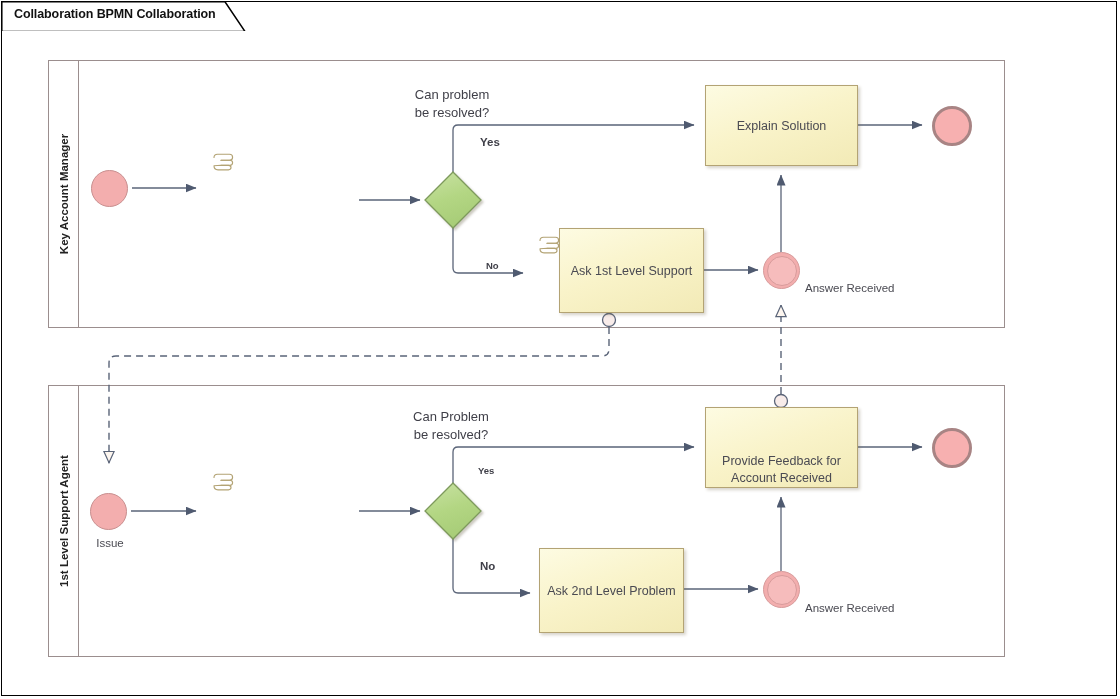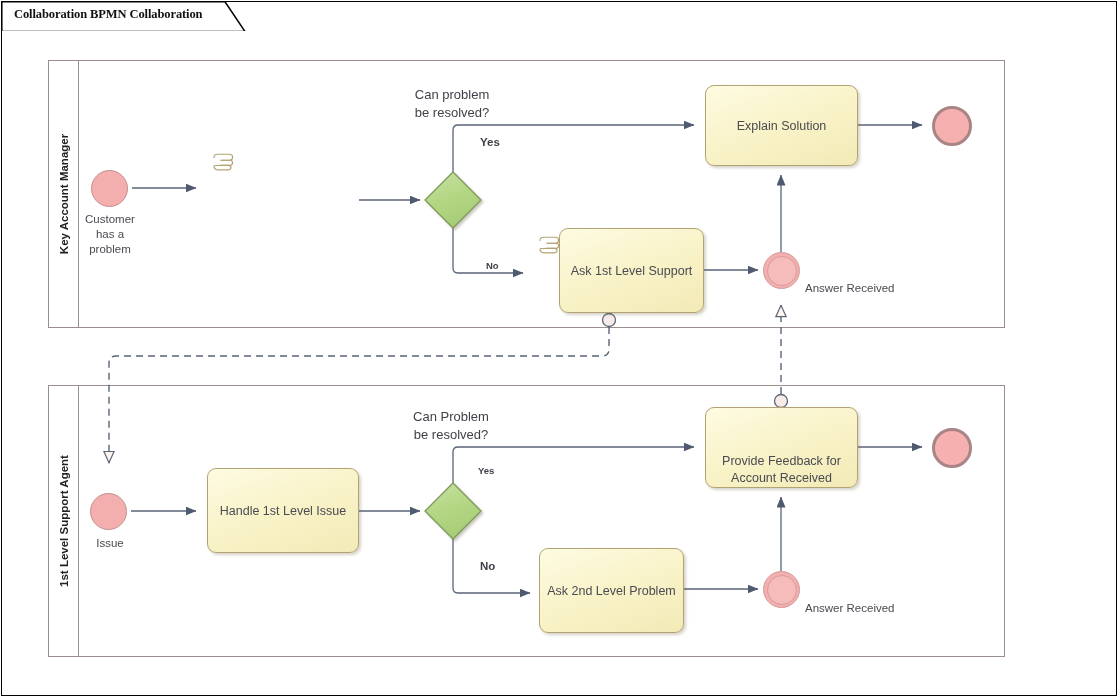--- a/index.html
+++ b/index.html
@@ -4,32 +4,32 @@
 <style>
   html,body{margin:0;padding:0;background:#ffffff;}
   body{font-family:"Liberation Sans", sans-serif;}
   #canvas{position:relative;width:1120px;height:699px;background:#ffffff;overflow:hidden;}
 
   
   .frame{position:absolute;left:1px;top:1px;width:1116px;height:695px;border:1.5px solid #000;box-sizing:border-box;}
   
   .title-tab{position:absolute;left:1px;top:1px;height:30px;box-sizing:border-box;}
   .title-tab .tab-bg{position:absolute;left:0;top:0;width:245px;height:30px;}
-  .title-tab .tab-label{position:absolute;left:13px;top:6px;font-size:12.5px;font-weight:bold;color:#111;white-space:nowrap;letter-spacing:-0.1px;font-family:Liberation Serif, serif;}
+  .title-tab .tab-label{position:absolute;left:13px;top:6px;font-size:12.5px;font-weight:bold;color:#111;white-space:nowrap;letter-spacing:-0.1px;}
 
   
   .pool{position:absolute;box-sizing:border-box;border:1.6px solid #9b8e8e;background:transparent;}
   .lane-header{position:absolute;left:0;top:0;bottom:0;width:30px;box-sizing:border-box;border-right:1.6px solid #9b8e8e;}
   .lane-title{position:absolute;left:50%;top:50%;transform:translate(-50%,-50%) rotate(-90deg);transform-origin:center center;font-size:11.5px;font-weight:bold;color:#222;white-space:nowrap;}
 
   
   svg.layer{position:absolute;left:0;top:0;width:1120px;height:699px;overflow:visible;pointer-events:none;}
 
   
-  .task{position:absolute;box-sizing:border-box;border:1.2px solid #b3a374;border-radius:9px;
+  .task{position:absolute;box-sizing:border-box;border:1.2px solid #b3a374;border-radius:0;
         background:linear-gradient(160deg,#fdfbe2 0%,#f9f3c9 48%,#f2eab6 100%);
         box-shadow:2px 2px 3px rgba(120,110,80,0.30);}
   .task .tlabel{position:absolute;left:6px;right:6px;top:50%;transform:translateY(-45%);
         text-align:center;font-size:12.5px;color:#4a4a52;line-height:17px;}
 
   
   .event{position:absolute;border-radius:50%;box-sizing:border-box;}
   .ev-start{background:#f3aeae;border:1.6px solid #c88f8f;}
   .ev-end{background:#f7b0b0;border:3.4px solid #a88484;}
   .ev-inter-outer{background:#f3aeae;border:1.6px solid #d79b9b;}
@@ -167,25 +167,20 @@
       </g>
       <g transform="translate(546,555)">
         <path d="M2,5.5 Q2,2.2 5.5,2.2 L17.5,2.2 Q20.6,2.2 20.6,5.2 Q20.6,8.2 17.5,8.2 L9,8.2"></path>
         <path d="M9,8.2 L17.8,8.2 Q20.6,8.2 20.6,10.8 Q20.6,13.3 17.8,13.3 L9,13.3"></path>
         <path d="M9,13.3 L16.5,13.3 Q19,13.3 19,15.6 Q19,17.8 16.5,17.8 L6,17.8 Q2,17.8 2,13.8 Z"></path>
       </g>
     </g>
   </svg>
 
   <div class="event ev-start" style="left:91px;top:170px;width:37px;height:37px;"></div>
-  <div class="elabel" style="left:66px;top:212px;width:88px;">
-    <div>Customer</div>
-    <div>has a</div>
-    <div>problem</div>
-  </div>
 
 
   <div class="condlabel" style="left:382px;top:86px;width:140px;">
     <div>Can problem</div>
     <div>be resolved?</div>
   </div>
 
   <div class="flowlabel" style="left:480px;top:135px;">Yes</div>
   <div class="flowlabel small" style="left:486px;top:258px;">No</div>
 
@@ -200,23 +195,20 @@
   <div class="event ev-inter-outer" style="left:763px;top:252px;width:37px;height:37px;">
     <div class="ev-inter-inner"></div>
   </div>
   <div class="elabel" style="left:805px;top:281px;width:120px;text-align:left;">Answer Received</div>
 
   <div class="event ev-end" style="left:932px;top:106px;width:40px;height:40px;"></div>
 
   <div class="event ev-start" style="left:90px;top:493px;width:37px;height:37px;"></div>
   <div class="elabel" style="left:70px;top:536px;width:80px;">Issue</div>
 
-  <div class="task" style="left:207px;top:468px;width:152px;height:85px;">
-    <div class="tlabel">Handle 1st Level Issue</div>
-  </div>
 
   <div class="condlabel" style="left:376px;top:408px;width:150px;">
     <div>Can Problem</div>
     <div>be resolved?</div>
   </div>
 
   <div class="flowlabel small" style="left:478px;top:463px;">Yes</div>
   <div class="flowlabel" style="left:480px;top:559px;">No</div>
 
   <div class="task" style="left:705px;top:407px;width:153px;height:81px;">

